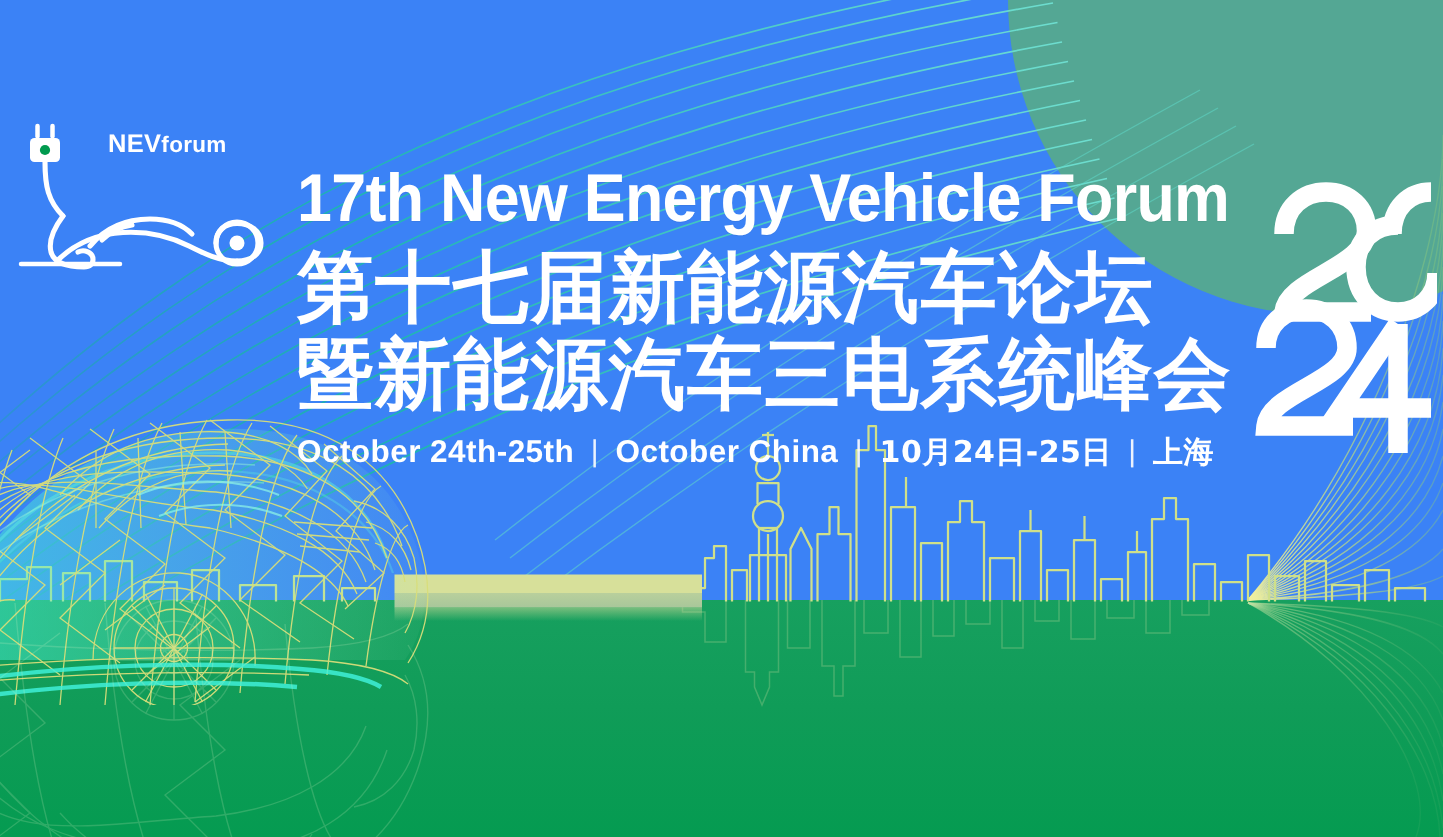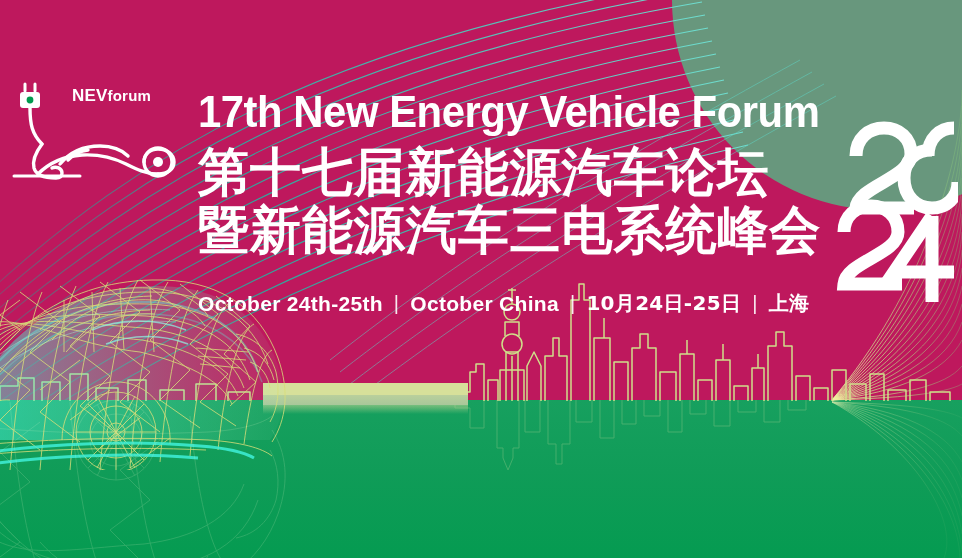--- a/index.html
+++ b/index.html
@@ -2,21 +2,21 @@
 <html><head>
 <meta charset="utf-8">
 <style>
   html,body{margin:0;padding:0;background:#1b1b1b;}
   *{box-sizing:border-box;}
 
   #poster{
     position:relative;
     width:962px;height:558px;
     overflow:hidden;
-    background:#be185d;
+    background:#3b82f6;
     font-family:"Liberation Sans","DejaVu Sans",sans-serif;
     user-select:none;
   }
 
   
   #reflect-band{
     position:absolute;left:0;right:0;top:400px;bottom:0;
     background:linear-gradient(180deg,#17a05f 0%,#109c58 45%,#059b51 100%);
   }
 
@@ -34,21 +34,21 @@
     position:absolute;left:263px;top:383px;width:205px;height:22px;
     background:linear-gradient(180deg,#d7e09a 0%,#d7e09a 55%,#b9cf9c 56%,#a8c79a 100%);
   }
   #pale-bar-refl{
     position:absolute;left:263px;top:405px;width:205px;height:9px;
     background:linear-gradient(180deg,rgba(200,215,150,.55),rgba(160,195,140,0));
   }
 
   
   #headline{
-    position:absolute;left:198px;top:88px;width:640px;
+    position:absolute;left:198px;top:108px;width:640px;
   }
   .title-en{
     color:#ffffff;
     font-family:"Liberation Sans Narrow","Liberation Sans",sans-serif;
     font-weight:bold;
     font-size:45px;
     line-height:48px;
     letter-spacing:-0.5px;
     transform:scaleX(.93);
     transform-origin:left center;
@@ -63,21 +63,21 @@
     line-height:60px;
     letter-spacing:1px;
     white-space:nowrap;
     transform:scaleX(.98);
     transform-origin:left center;
   }
   #title-cn-1{margin-top:6px;}
   #title-cn-2{margin-top:-2px;}
 
   #meta-line{
-    margin-top:30px;
+    margin-top:8px;
     color:#ffffff;
     font-family:"Liberation Sans Narrow","Liberation Sans",sans-serif;
     font-weight:bold;
     font-size:21px;
     letter-spacing:.3px;
     white-space:nowrap;
     display:flex;align-items:center;gap:11px;
   }
   #meta-line .sep{font-weight:normal;opacity:.9;font-size:20px;}
   .meta-cn{font-family:"DejaVu Sans","Liberation Sans",sans-serif;font-weight:bold;font-size:20px;text-align:center;}

